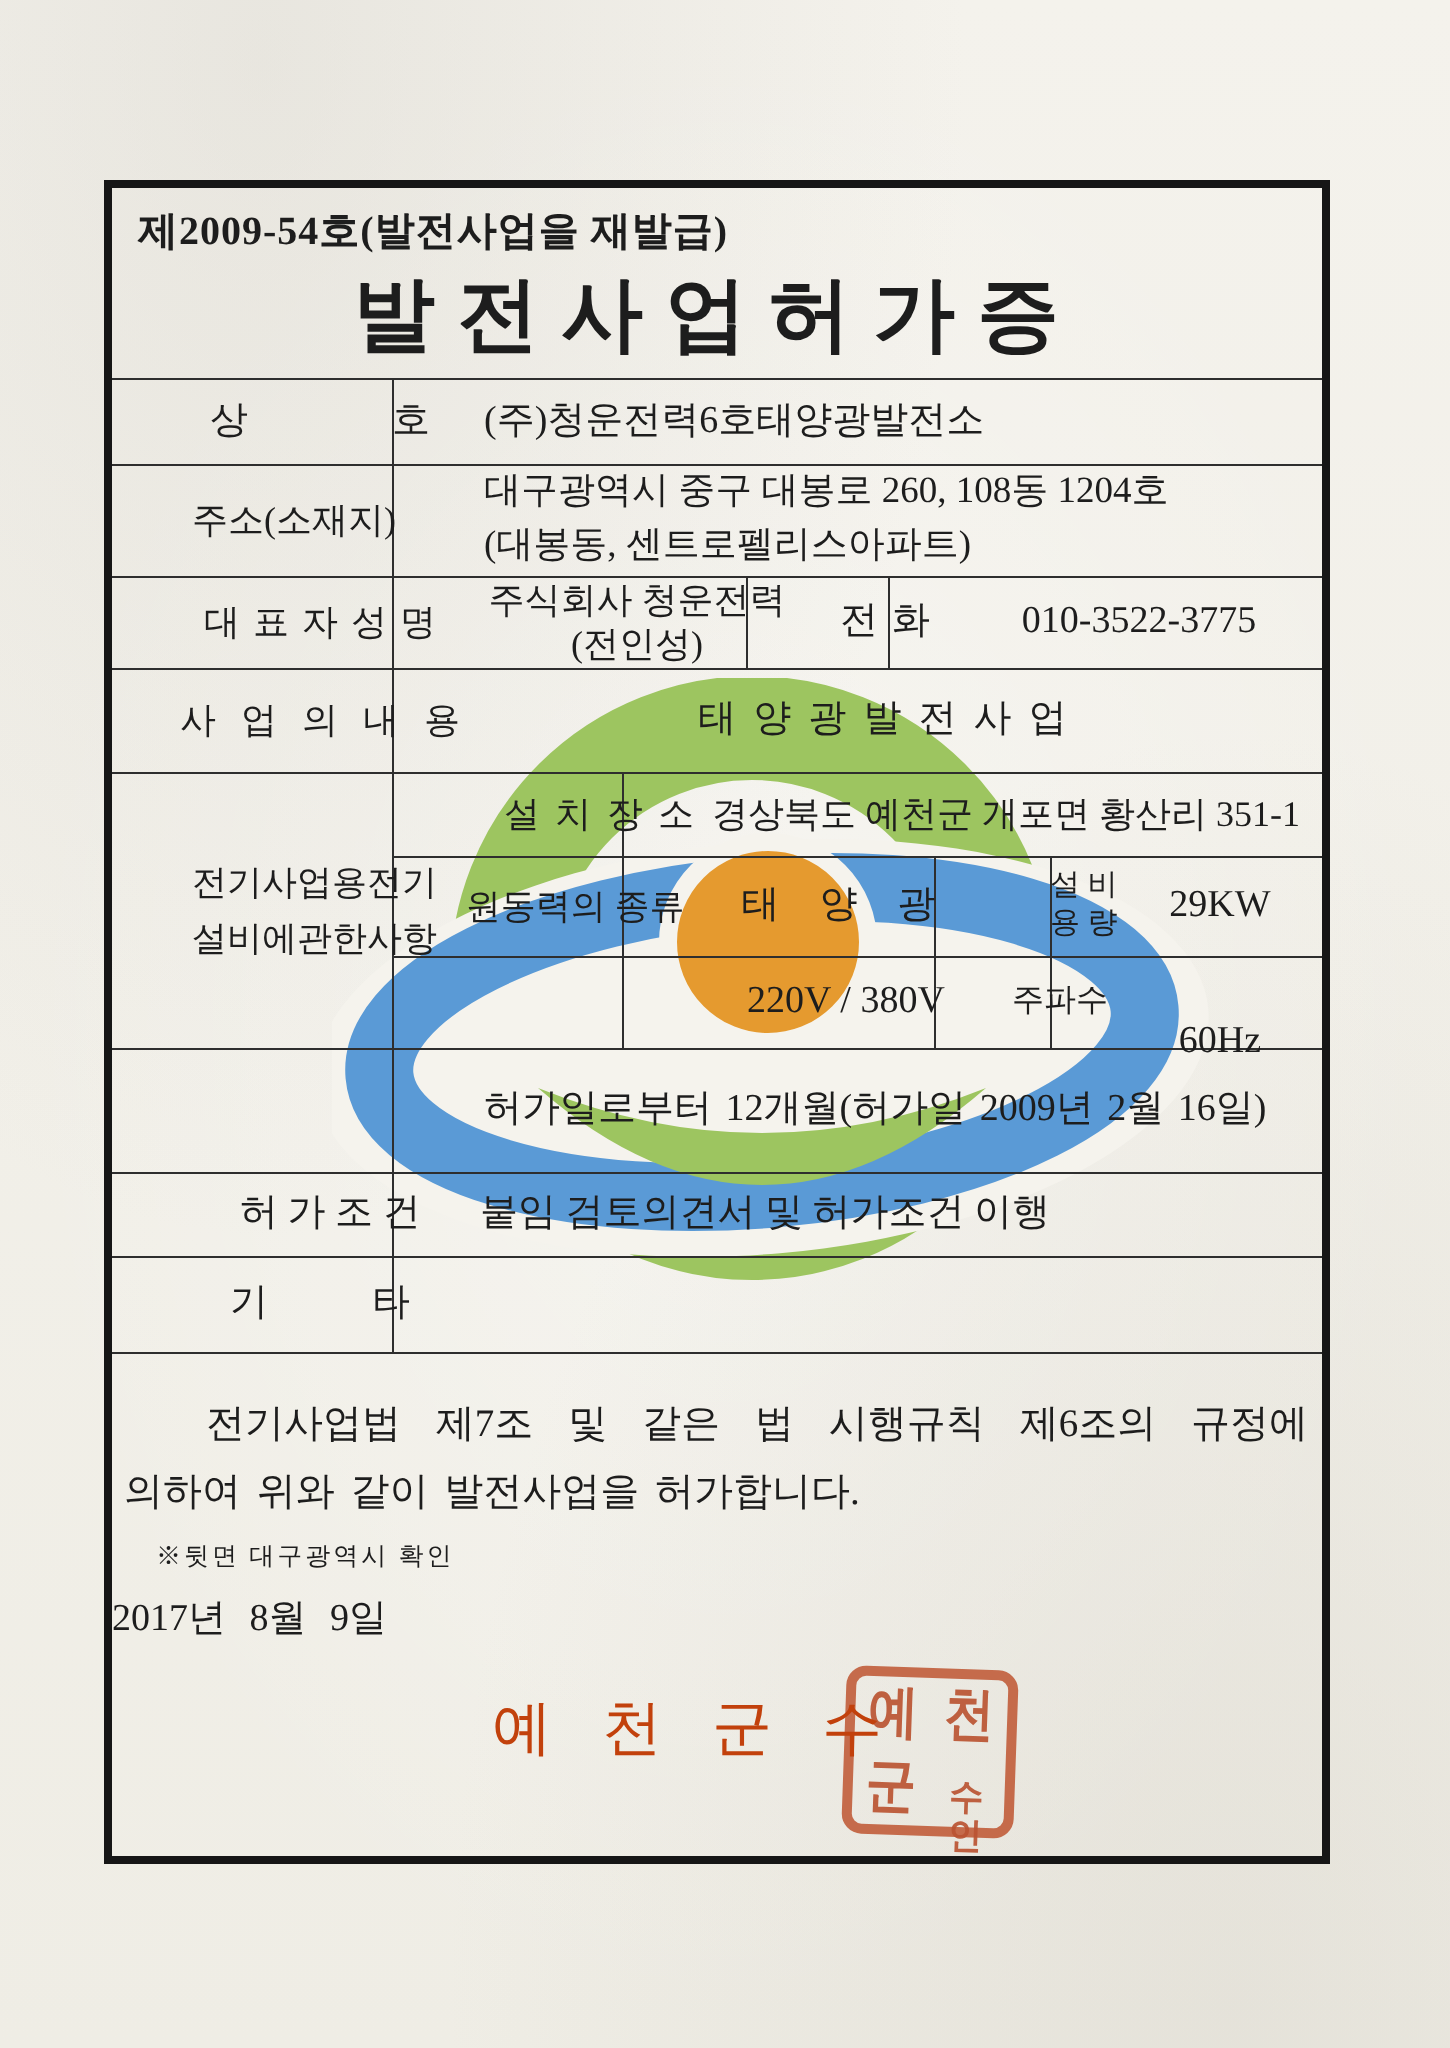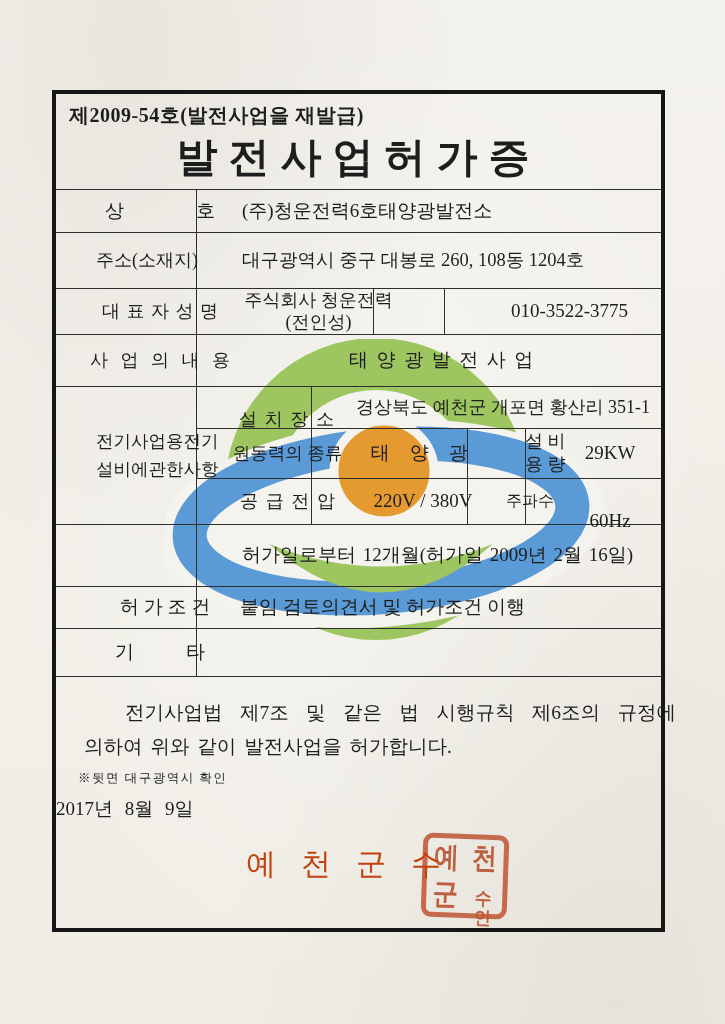--- a/index.html
+++ b/index.html
@@ -22,21 +22,21 @@
   .vline{position:absolute;width:0;border-left:1.6px solid #2e2e2e;z-index:2;}
   .cell{position:absolute;box-sizing:border-box;z-index:3;white-space:nowrap;margin-left:34px;}
   .jl{text-align:justify;text-align-last:justify;}
   .center{text-align:center;}
   .flexcol{display:flex;flex-direction:column;justify-content:center;}
   .lbl{font-size:19px;}
   .val{font-size:19px;}
   .docnum{position:absolute;left:13px;top:8px;font-size:20px;font-weight:bold;letter-spacing:.5px;z-index:3;}
   .title{position:absolute;left:0;right:0;top:36px;text-align:center;font-size:41px;font-weight:bold;letter-spacing:11px;z-index:3;}
   .logo{position:absolute;left:110px;top:245px;z-index:0;}
-  .statement{position:absolute;left:28px;top:602px;width:592px;font-size:19.5px;line-height:34px;word-spacing:3px;z-index:3;}
+  .statement{position:absolute;left:6px;top:602px;width:592px;font-size:19.5px;line-height:34px;word-spacing:3px;z-index:3;}
   .statement .l1{text-indent:2.1em;}
   .note{position:absolute;left:22px;top:676px;font-size:12.5px;letter-spacing:1.5px;z-index:3;}
   .date{position:absolute;left:0;right:0;top:702px;text-align:left;font-size:19px;word-spacing:7px;z-index:3;}
   .issuer{position:absolute;left:190px;top:750px;font-size:30px;font-weight:400;letter-spacing:25px;z-index:6;color:#c2410c;}
   .seal{
     position:absolute;left:366px;top:740px;width:86px;height:84px;
     border:5px solid rgba(191,89,54,.88);border-radius:10px;box-sizing:border-box;
     transform:rotate(2deg);z-index:5;
     display:grid;grid-template-columns:1fr 1fr;grid-template-rows:1fr 1fr;
     align-items:center;justify-items:center;
@@ -79,49 +79,50 @@
   <div class="vline" style="left:255px;top:292px;height:138px"></div>
   <div class="vline" style="left:411px;top:334px;height:96px"></div>
   <div class="vline" style="left:469px;top:334px;height:96px"></div>
 
   <div class="cell lbl jl" style="left:0;top:95px;width:140px;height:43px;line-height:43px;padding:0 15px">상 호</div>
   <div class="cell val" style="left:140px;top:95px;right:0;height:43px;line-height:43px;padding:0 12px">(주)청운전력6호태양광발전소</div>
 
   <div class="cell lbl" style="left:0;top:138px;width:140px;height:56px;line-height:56px;padding:0 6px;font-size:18px">주소(소재지)</div>
   <div class="cell val flexcol" style="left:140px;top:138px;right:0;height:56px;padding:0 12px;font-size:18.5px;line-height:1.45">
     <div>대구광역시 중구 대봉로 260, 108동 1204호</div>
+    <div>(대봉동, 센트로펠리스아파트)</div>
   </div>
 
   <div class="cell lbl jl" style="left:0;top:194px;width:140px;height:46px;line-height:46px;padding:0 12px;font-size:18px">대 표 자 성 명</div>
   <div class="cell val flexcol center" style="left:140px;top:194px;width:177px;height:46px;font-size:18px;line-height:1.25">
     <div>주식회사 청운전력</div>
     <div>(전인성)</div>
   </div>
+  <div class="cell lbl jl" style="left:317px;top:194px;width:71px;height:46px;line-height:46px;padding:0 13px">전 화</div>
   <div class="cell val center" style="left:388px;top:194px;right:0;height:46px;line-height:46px">010-3522-3775</div>
 
   <div class="cell lbl jl" style="left:0;top:240px;width:140px;height:52px;line-height:52px;padding:0 0;font-size:18px">사 업 의 내 용</div>
   <div class="cell val center" style="left:140px;top:240px;right:0;height:52px;line-height:52px;letter-spacing:.45em">태양광발전사업</div>
 
   <div class="cell flexcol" style="left:0;top:292px;width:140px;height:138px;padding:0 6px;font-size:17.5px;line-height:1.6">
     <div>전기사업용전기</div>
     <div>설비에관한사항</div>
   </div>
 
-  <div class="cell lbl jl" style="left:139px;top:292px;width:115px;height:42px;line-height:42px;padding:12px 10px;font-size:18px">설 치 장 소</div>
+  <div class="cell lbl jl" style="left:152px;top:292px;width:115px;height:42px;line-height:42px;padding:0 10px;font-size:18px">설 치 장 소</div>
   <div class="cell val center" style="left:255px;top:292px;right:0;height:42px;line-height:42px;font-size:18px">경상북도 예천군 개포면 황산리 351-1</div>
 
   <div class="cell center" style="left:140px;top:334px;width:115px;height:50px;line-height:50px;font-size:17.5px">원동력의 종류</div>
   <div class="cell val center" style="left:255px;top:334px;width:156px;height:50px;line-height:50px;letter-spacing:.4em">태 양 광</div>
-  <div class="cell flexcol jl" style="left:411px;top:334px;width:58px;height:50px;padding:0 24px;font-size:18px;line-height:1.3">
+  <div class="cell flexcol jl" style="left:411px;top:334px;width:58px;height:50px;padding:0 24px;font-size:15px;line-height:1.3">
     <div>설 비</div>
     <div>용 량</div>
   </div>
   <div class="cell val center" style="left:469px;top:334px;right:0;height:50px;line-height:50px">29KW</div>
 
-  <div class="cell lbl jl" style="left:140px;top:384px;width:115px;height:46px;line-height:46px;padding:0 10px;font-size:18px">공 급 전 압</div>
   <div class="cell val center" style="left:255px;top:384px;width:156px;height:46px;line-height:46px">220V / 380V</div>
   <div class="cell center" style="left:411px;top:384px;width:58px;height:46px;line-height:46px;font-size:16px">주파수</div>
   <div class="cell val center" style="left:469px;top:404px;right:0;height:46px;line-height:46px">60Hz</div>
 
   <div class="cell val" style="left:140px;top:430px;right:0;height:62px;line-height:62px;padding:0 12px;word-spacing:2px">허가일로부터 12개월(허가일 2009년 2월 16일)</div>
 
   <div class="cell lbl jl" style="left:0;top:492px;width:140px;height:42px;line-height:42px;padding:0 30px">허 가 조 건</div>
   <div class="cell val" style="left:140px;top:492px;right:0;height:42px;line-height:42px;padding:0 10px">붙임 검토의견서 및 허가조건 이행</div>
 
   <div class="cell lbl jl" style="left:0;top:534px;width:140px;height:48px;line-height:48px;padding:0 25px">기 타</div>

